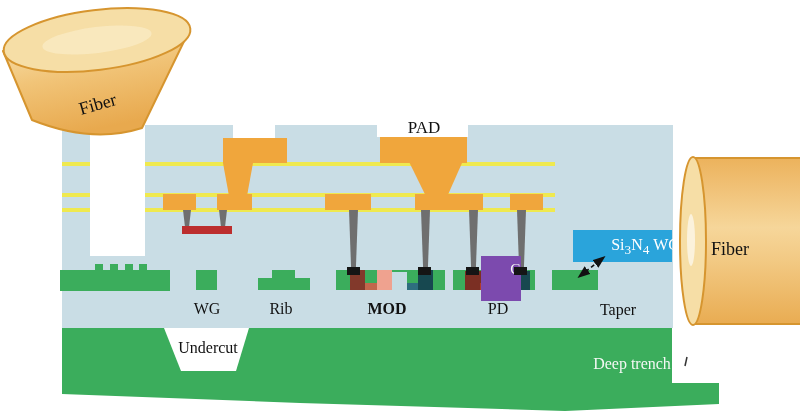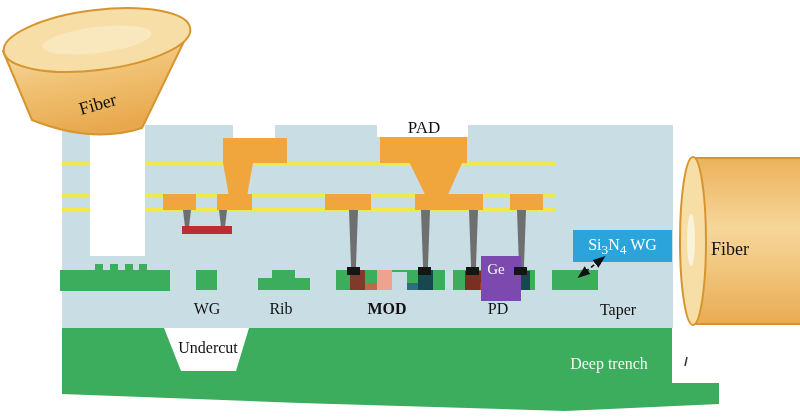--- a/index.html
+++ b/index.html
@@ -1,20 +1,20 @@
 <!DOCTYPE html>
 <html><head>
 <meta charset="utf-8">
 <style>
   html,body{margin:0;padding:0;background:#fff;}
   #stage{position:relative;width:800px;height:419px;background:#ffffff;overflow:hidden;
          font-family:"Liberation Serif", serif;}
   .abs{position:absolute;}
   .lbl{position:absolute;color:#111;font-size:16px;text-align:center;white-space:nowrap;line-height:1.1;}
-  .lbl-white{color:#f4f8f4;}
+  .lbl-white{color:#f4f8f4;margin-left:23px;}
   .clad{background:#C9DDE5;}
   .yline{background:#EFE94F;height:4px;}
   .white{background:#ffffff;}
   .metal{background:#F0A63C;}
   .via{background:#6F6F6F;}
   .cap{background:#151515;}
   .si{background:#3BAD5C;}
   svg{display:block;}
 </style>
 </head>

